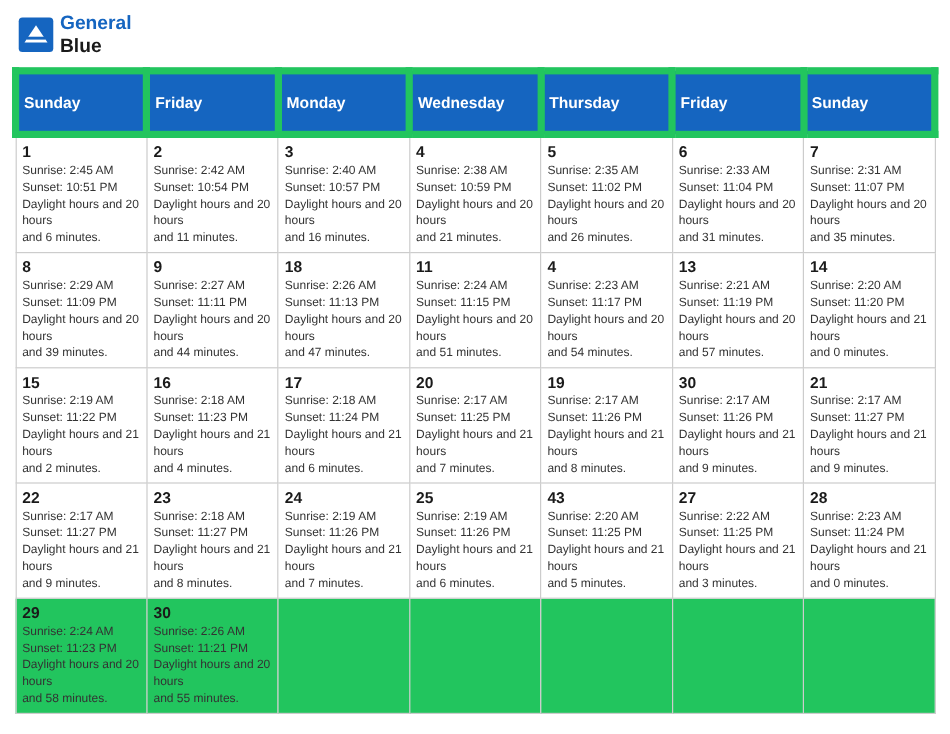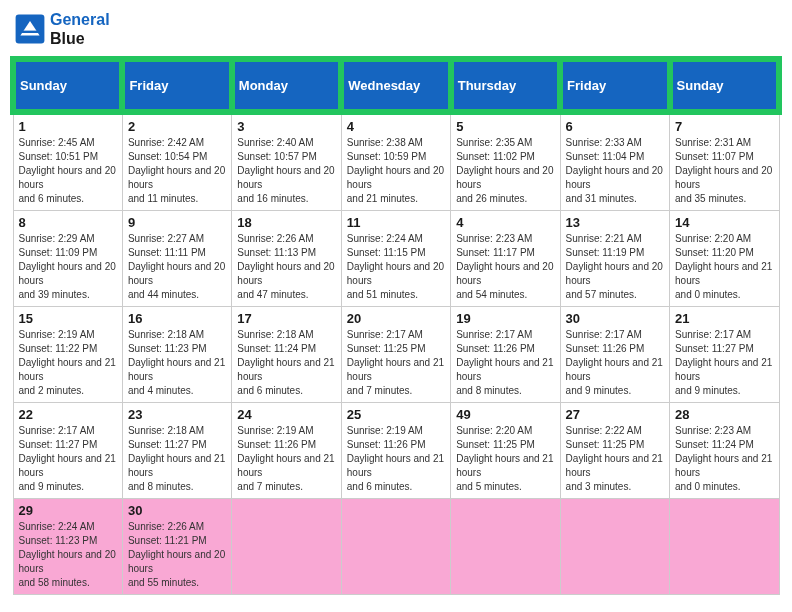--- a/index.html
+++ b/index.html
@@ -63,21 +63,21 @@
     }
     .calendar td {
       vertical-align: top;
       border: 1px solid #ccc;
       padding: 4px 5px;
       width: calc(100% / 7);
       background: #fff;
       min-height: 80px;
     }
     .calendar tr:last-child td {
-      background: #f9a8d4;
+      background: #22c55e;
     }
     .day-num {
       font-size: 13px;
       font-weight: bold;
       color: #1a1a1a;
       display: block;
       margin-bottom: 2px;
     }
     .day-info {
       font-size: 10px;
@@ -322,21 +322,21 @@
       </td>
         <td>
         <span class="day-num">25</span>
         <div class="day-info">
           Sunrise: 2:19 AM<br>
           Sunset: 11:26 PM<br>
           Daylight hours and 21 hours<br>and 6 minutes.
         </div>
       </td>
         <td>
-        <span class="day-num">49</span>
+        <span class="day-num">43</span>
         <div class="day-info">
           Sunrise: 2:20 AM<br>
           Sunset: 11:25 PM<br>
           Daylight hours and 21 hours<br>and 5 minutes.
         </div>
       </td>
         <td>
         <span class="day-num">27</span>
         <div class="day-info">
           Sunrise: 2:22 AM<br>

